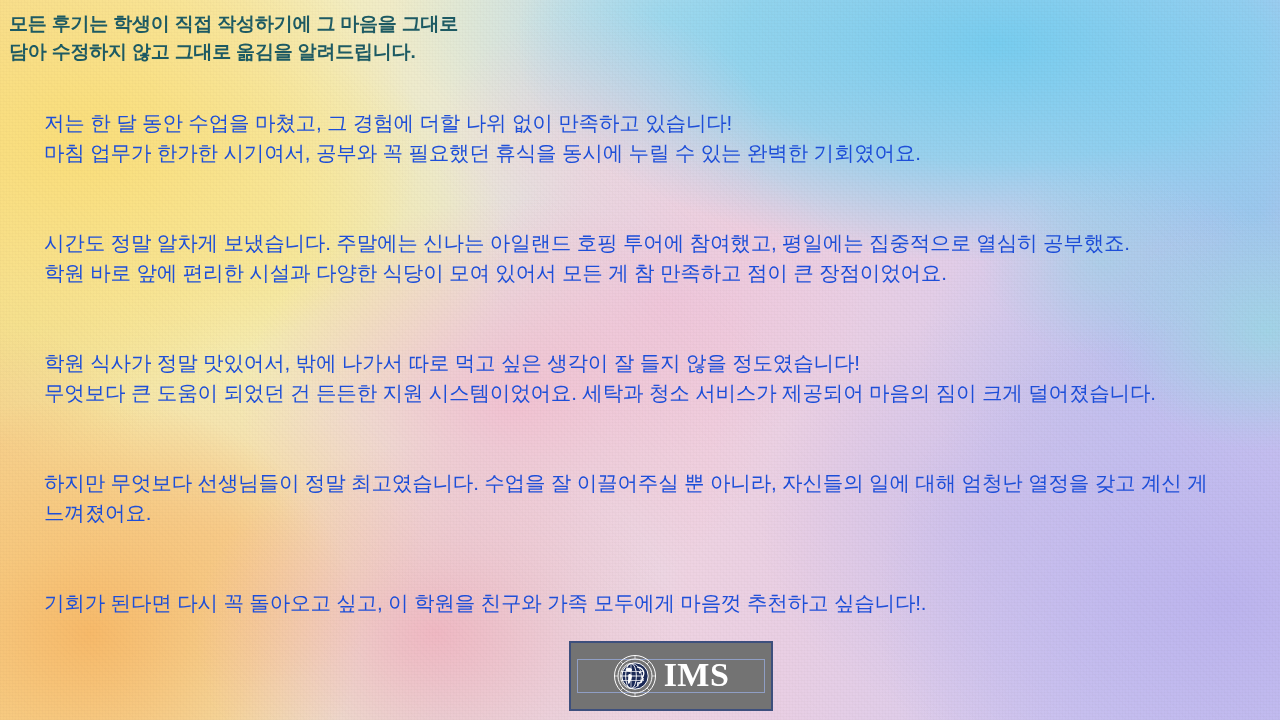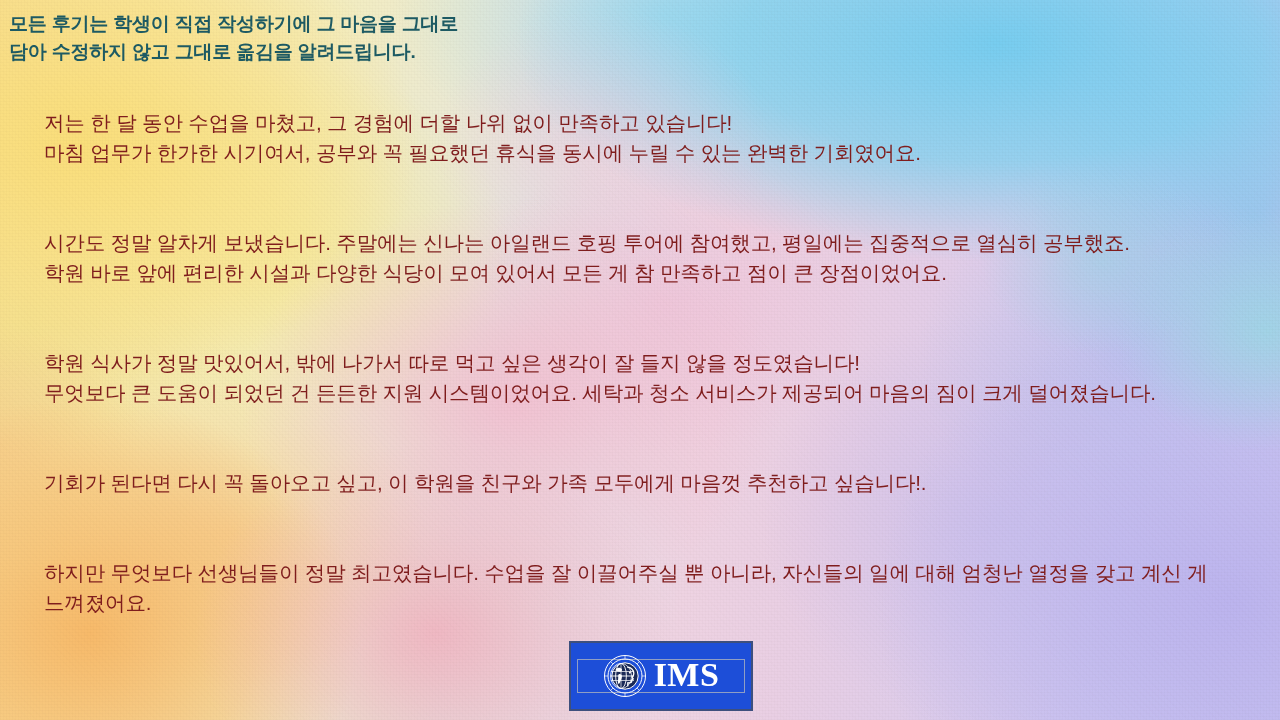--- a/index.html
+++ b/index.html
@@ -121,39 +121,39 @@
     line-height: 1.45;
     letter-spacing: -0.2px;
     white-space: pre-line;
   }
 
   .review-body {
     position: absolute;
     left: 44px;
     top: 78px;
     width: 1215px;
-    color: #7f1d1d;
+    color: #1d4ed8;
     font-size: 20.5px;
     line-height: 30px;
     letter-spacing: -0.15px;
     white-space: pre-line;
     word-break: keep-all;
   }
 
   .para { margin: 0 0 30px 0; }
   .para:last-child { margin-bottom: 0; }
 
   
   .logo-wrap {
     position: absolute;
     left: 569px;
     top: 641px;
-    width: 184px;
+    width: 204px;
     height: 70px;
-    background: #1d4ed8;
+    background: #737373;
     border: 2px solid #3d4f7d;
     box-sizing: border-box;
     display: flex;
     align-items: center;
     justify-content: center;
     padding: 16px 6px;
   }
   .logo-inner {
     width: 100%;
     height: 100%;
@@ -194,22 +194,22 @@
     <div class="notice">모든 후기는 학생이 직접 작성하기에 그 마음을 그대로
 담아 수정하지 않고 그대로 옮김을 알려드립니다.</div>
 
     <div class="review-body">
       <p class="para">저는 한 달 동안 수업을 마쳤고, 그 경험에 더할 나위 없이 만족하고 있습니다!
 마침 업무가 한가한 시기여서, 공부와 꼭 필요했던 휴식을 동시에 누릴 수 있는 완벽한 기회였어요.</p>
       <p class="para">시간도 정말 알차게 보냈습니다. 주말에는 신나는 아일랜드 호핑 투어에 참여했고, 평일에는 집중적으로 열심히 공부했죠.
 학원 바로 앞에 편리한 시설과 다양한 식당이 모여 있어서 모든 게 참 만족하고 점이 큰 장점이었어요.</p>
       <p class="para">학원 식사가 정말 맛있어서, 밖에 나가서 따로 먹고 싶은 생각이 잘 들지 않을 정도였습니다!
 무엇보다 큰 도움이 되었던 건 든든한 지원 시스템이었어요. 세탁과 청소 서비스가 제공되어 마음의 짐이 크게 덜어졌습니다.</p>
+      <p class="para">하지만 무엇보다 선생님들이 정말 최고였습니다. 수업을 잘 이끌어주실 뿐 아니라, 자신들의 일에 대해 엄청난 열정을 갖고 계신 게 느껴졌어요.</p>
       <p class="para">기회가 된다면 다시 꼭 돌아오고 싶고, 이 학원을 친구와 가족 모두에게 마음껏 추천하고 싶습니다!.</p>
-      <p class="para">하지만 무엇보다 선생님들이 정말 최고였습니다. 수업을 잘 이끌어주실 뿐 아니라, 자신들의 일에 대해 엄청난 열정을 갖고 계신 게 느껴졌어요.</p>
     </div>
 
     <div class="logo-wrap">
       <div class="logo-inner">
         <span class="logo-emblem">
           <svg width="44" height="44" viewBox="0 0 44 44" aria-hidden="true">
             <circle cx="22" cy="22" r="20.5" fill="none" stroke="#ffffff" stroke-width="1"></circle>
             <circle cx="22" cy="22" r="17" fill="none" stroke="#ffffff" stroke-width="1"></circle>
             <circle cx="22" cy="22" r="13.2" fill="#1b2a57" stroke="#ffffff" stroke-width="1"></circle>
 

